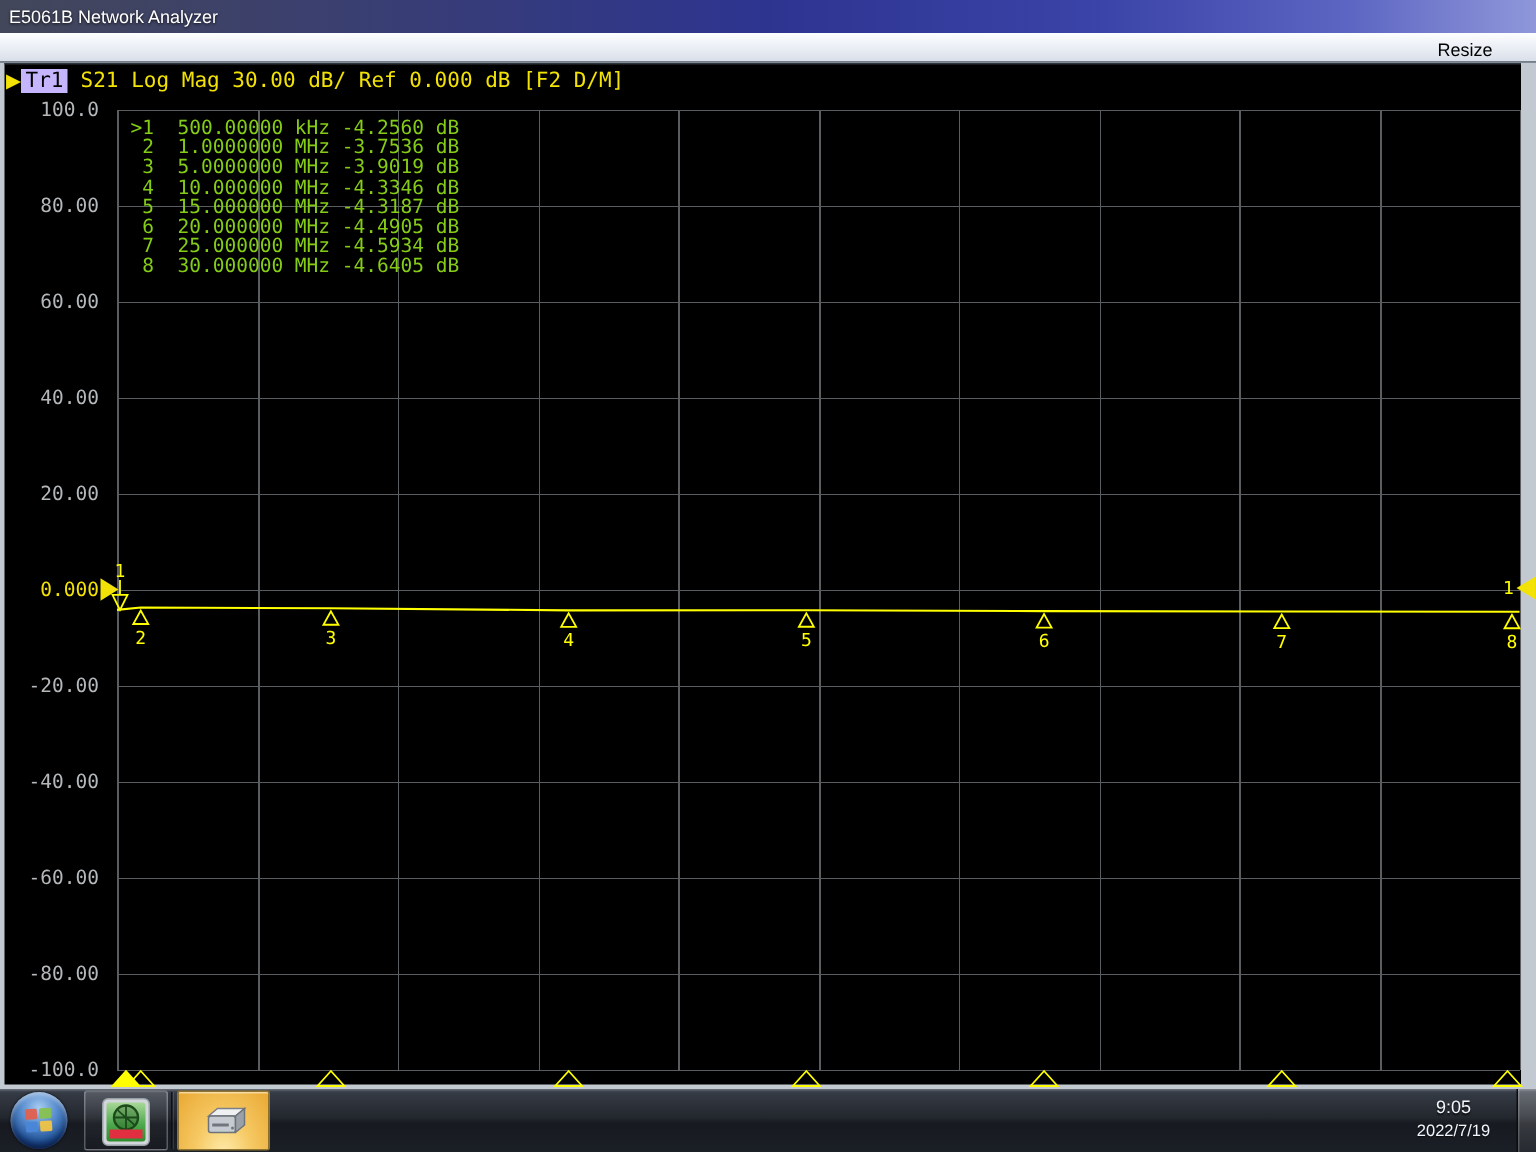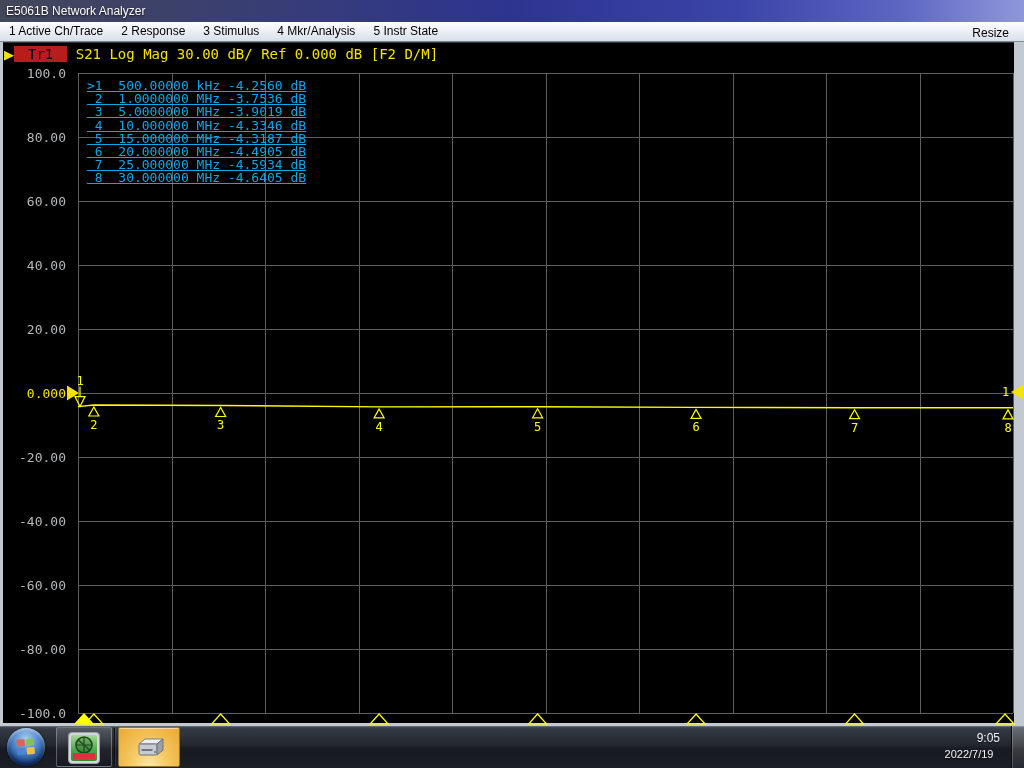--- a/index.html
+++ b/index.html
@@ -10,34 +10,34 @@
   
   .window { position:absolute; left:0; top:0; width:1024px; height:676px; }
   .titlebar { position:absolute; left:0; top:0; width:1024px; height:22px;
     background:linear-gradient(90deg,#43475a 0%, #3a3f70 22%, #2d3490 50%, #3b44a8 72%, #5d66c2 88%, #8f97da 100%);
     color:#fff; font-size:12px; line-height:22px; padding-left:6px;
     text-shadow:0 1px 2px rgba(0,0,0,.8); }
   .menubar { position:absolute; left:0; top:22px; width:1024px; height:20px;
     background:linear-gradient(#fdfeff,#e9edf4 55%,#d9dfe9);
     border-bottom:1px solid #7f8a99; font-size:12px; color:#000; }
   .menubar .mitem { display:inline-block; padding:2px 9px 0 9px; height:19px; cursor:default; }
-  .menubar .resize { position:absolute; right:6px; top:2px; }
+  .menubar .resize { position:absolute; right:20px; top:2px; }
 
   .client { position:absolute; left:0; top:42px; width:1024px; height:684px; background:#c2c9d1; }
   .client-black { position:absolute; left:3px; top:0; right:10px; bottom:3px; background:#000;
                   border-top:1px solid #30343a; }
 
   
   .mono { font-family:"DejaVu Sans Mono", monospace; }
   .status { position:absolute; left:4px; top:46px; height:18px; font-size:14px;
             color:#f2e205; white-space:pre; z-index:5; }
   .status .ptr { color:#f2e205; font-family:"DejaVu Sans", sans-serif; font-size:13px; }
-  .status .trname { background:#b91c1c; color:#000; padding:0 14px; }
-  .marker-table { position:absolute; left:87px; top:79px; z-index:6; color:#0ea5e9;
-                  font-size:13px; line-height:13.2px; white-space:pre;text-decoration:underline; }
+  .status .trname { background:#c4b5fd; color:#000; padding:0 3px; }
+  .marker-table { position:absolute; left:87px; top:79px; z-index:6; color:#84cc16;
+                  font-size:13px; line-height:13.2px; white-space:pre; }
   svg.chart { position:absolute; left:0; top:0; width:1024px; height:726px; z-index:4; pointer-events:none; }
 
   
   .taskbar { position:absolute; left:0; top:726px; width:1024px; height:42px;
     background:linear-gradient(#4a515d 0%, #343a44 7%, #23272e 45%, #171a20 55%, #1b1f26 100%);
     box-shadow:inset 0 1px 0 rgba(255,255,255,.15); }
   .orb { position:absolute; left:7px; top:2px; width:38px; height:38px; border-radius:50%;
     background:radial-gradient(circle at 50% 28%, #a6ccf2 0%, #5a8ecf 35%, #1f5196 68%, #0b2c5c 100%);
     box-shadow:inset 0 2px 3px rgba(255,255,255,.5), inset 0 -3px 5px rgba(0,0,30,.6), 0 0 2px rgba(0,0,0,.8);
     cursor:pointer; }
@@ -52,39 +52,38 @@
   .tdivider { position:absolute; left:114px; top:2px; width:1px; height:38px; background:#0d0f13;
               box-shadow:1px 0 0 rgba(255,255,255,.12); }
   .na-icon { position:absolute; left:11px; top:4px; width:32px; height:32px; background:#d2d6db;
              border-radius:4px; border:1px solid #9aa0a8; }
   .na-green { position:absolute; left:2px; top:2px; right:2px; bottom:2px;
               background:linear-gradient(#a9d898,#49a649 60%,#2f8c2f); border-radius:2px; }
   .na-red { position:absolute; left:2px; right:2px; bottom:2px; height:6px; background:#e12f41; }
   .drv-icon { position:absolute; left:15px; top:8px; }
   .clock { position:absolute; left:938px; top:5px; width:62px; text-align:center;
            color:#f2f5fa; text-shadow:0 1px 1px rgba(0,0,0,.7); cursor:default; }
-  .clock .time { font-size:12px;text-align:right; }
+  .clock .time { font-size:12px; }
   .clock .date { font-size:11px; margin-top:3px; }
   .showdesk { position:absolute; right:0; top:0; width:13px; height:42px;
     background:linear-gradient(rgba(255,255,255,.25), rgba(255,255,255,.05));
     border-left:1px solid #0a0c0f; box-shadow:inset 1px 0 0 rgba(255,255,255,.2); cursor:pointer; }
 </style>
 </head>
 <body>
 
 <div class="screen">
 
   <div class="window">
 
     <div class="titlebar">
       <span>E5061B Network Analyzer</span>
     </div>
 
     <div class="menubar">
-      <span id="menuItems"><span class="mitem">1 Active Ch/Trace</span><span class="mitem">2 Response</span><span class="mitem">3 Stimulus</span><span class="mitem">4 Mkr/Analysis</span><span class="mitem">5 Instr State</span></span>
       <span class="mitem resize">Resize</span>
     </div>
 
     <div class="client">
       <div class="client-black"></div>
     </div>
 
     <svg class="chart" id="chartSvg" viewBox="0 0 1024 726">
         <g stroke="#5a5e61" stroke-width="1" shape-rendering="crispEdges">
           <line x1="78.5" y1="73" x2="78.5" y2="713"></line>

